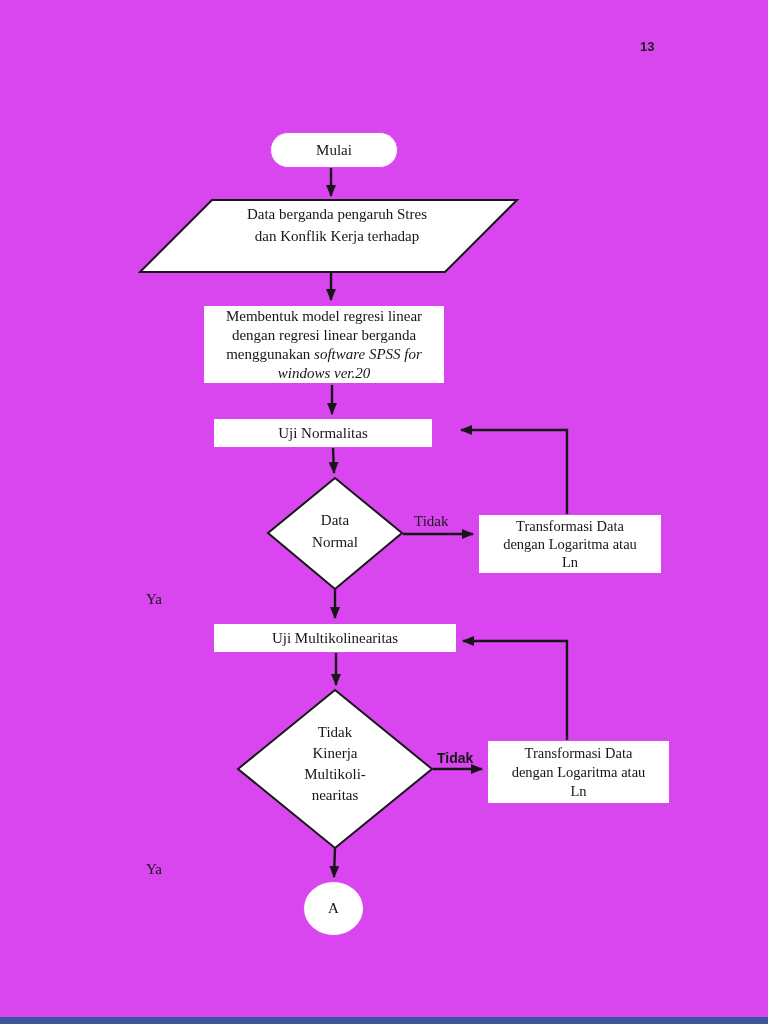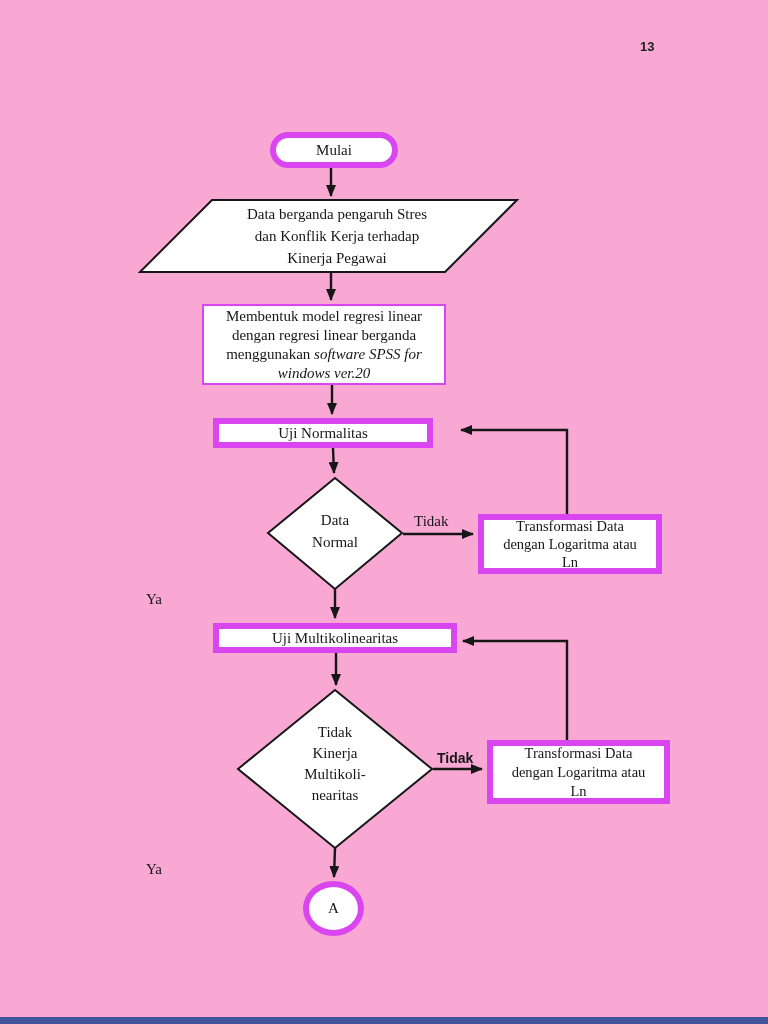--- a/index.html
+++ b/index.html
@@ -1,33 +1,33 @@
 <!DOCTYPE html>
 <html><head>
 <meta charset="utf-8">
 <style>
   html,body{margin:0;padding:0;background:#ffffff;}
   .page{
     position:relative;
     width:768px;height:1024px;
-    background:#f9a8d4;
+    background:#d946ef;
     overflow:hidden;
     font-family:"Liberation Serif", serif;
     color:#161616;
   }
   .page-number{
     position:absolute;left:640px;top:39px;
     font-family:"Liberation Sans", sans-serif;
     font-size:13px;font-weight:bold;color:#1d1d1d;
   }
   .flow-svg{position:absolute;left:0;top:0;}
   .shape{
     position:absolute;
     background:#ffffff;
-    border:6px solid #d946ef;
+    border:1px solid #d946ef;
     display:flex;align-items:center;justify-content:center;
     text-align:center;
     font-size:15px;line-height:19px;
     box-sizing:border-box;
   }
   .terminator{
     left:270px;top:132px;width:128px;height:36px;
     border-radius:18px;
   }
   .process-model{
@@ -98,21 +98,20 @@
     <line x1="335" y1="848" x2="334" y2="877" stroke="#161616" stroke-width="2.4" marker-end="url(#arr)"></line>
   </svg>
 
   <div class="shape terminator">
     <span>Mulai</span>
   </div>
 
   <div class="txt parallelogram-text">
     <div>Data berganda pengaruh Stres</div>
     <div>dan Konflik Kerja terhadap</div>
-    <div>Kinerja Pegawai</div>
   </div>
 
   <div class="shape process-model">
     <div>Membentuk model regresi linear</div>
     <div>dengan regresi linear berganda</div>
     <div><span>menggunakan </span><i>software SPSS for</i></div>
     <div><i>windows ver.20</i></div>
   </div>
 
   <div class="shape uji-normalitas">

